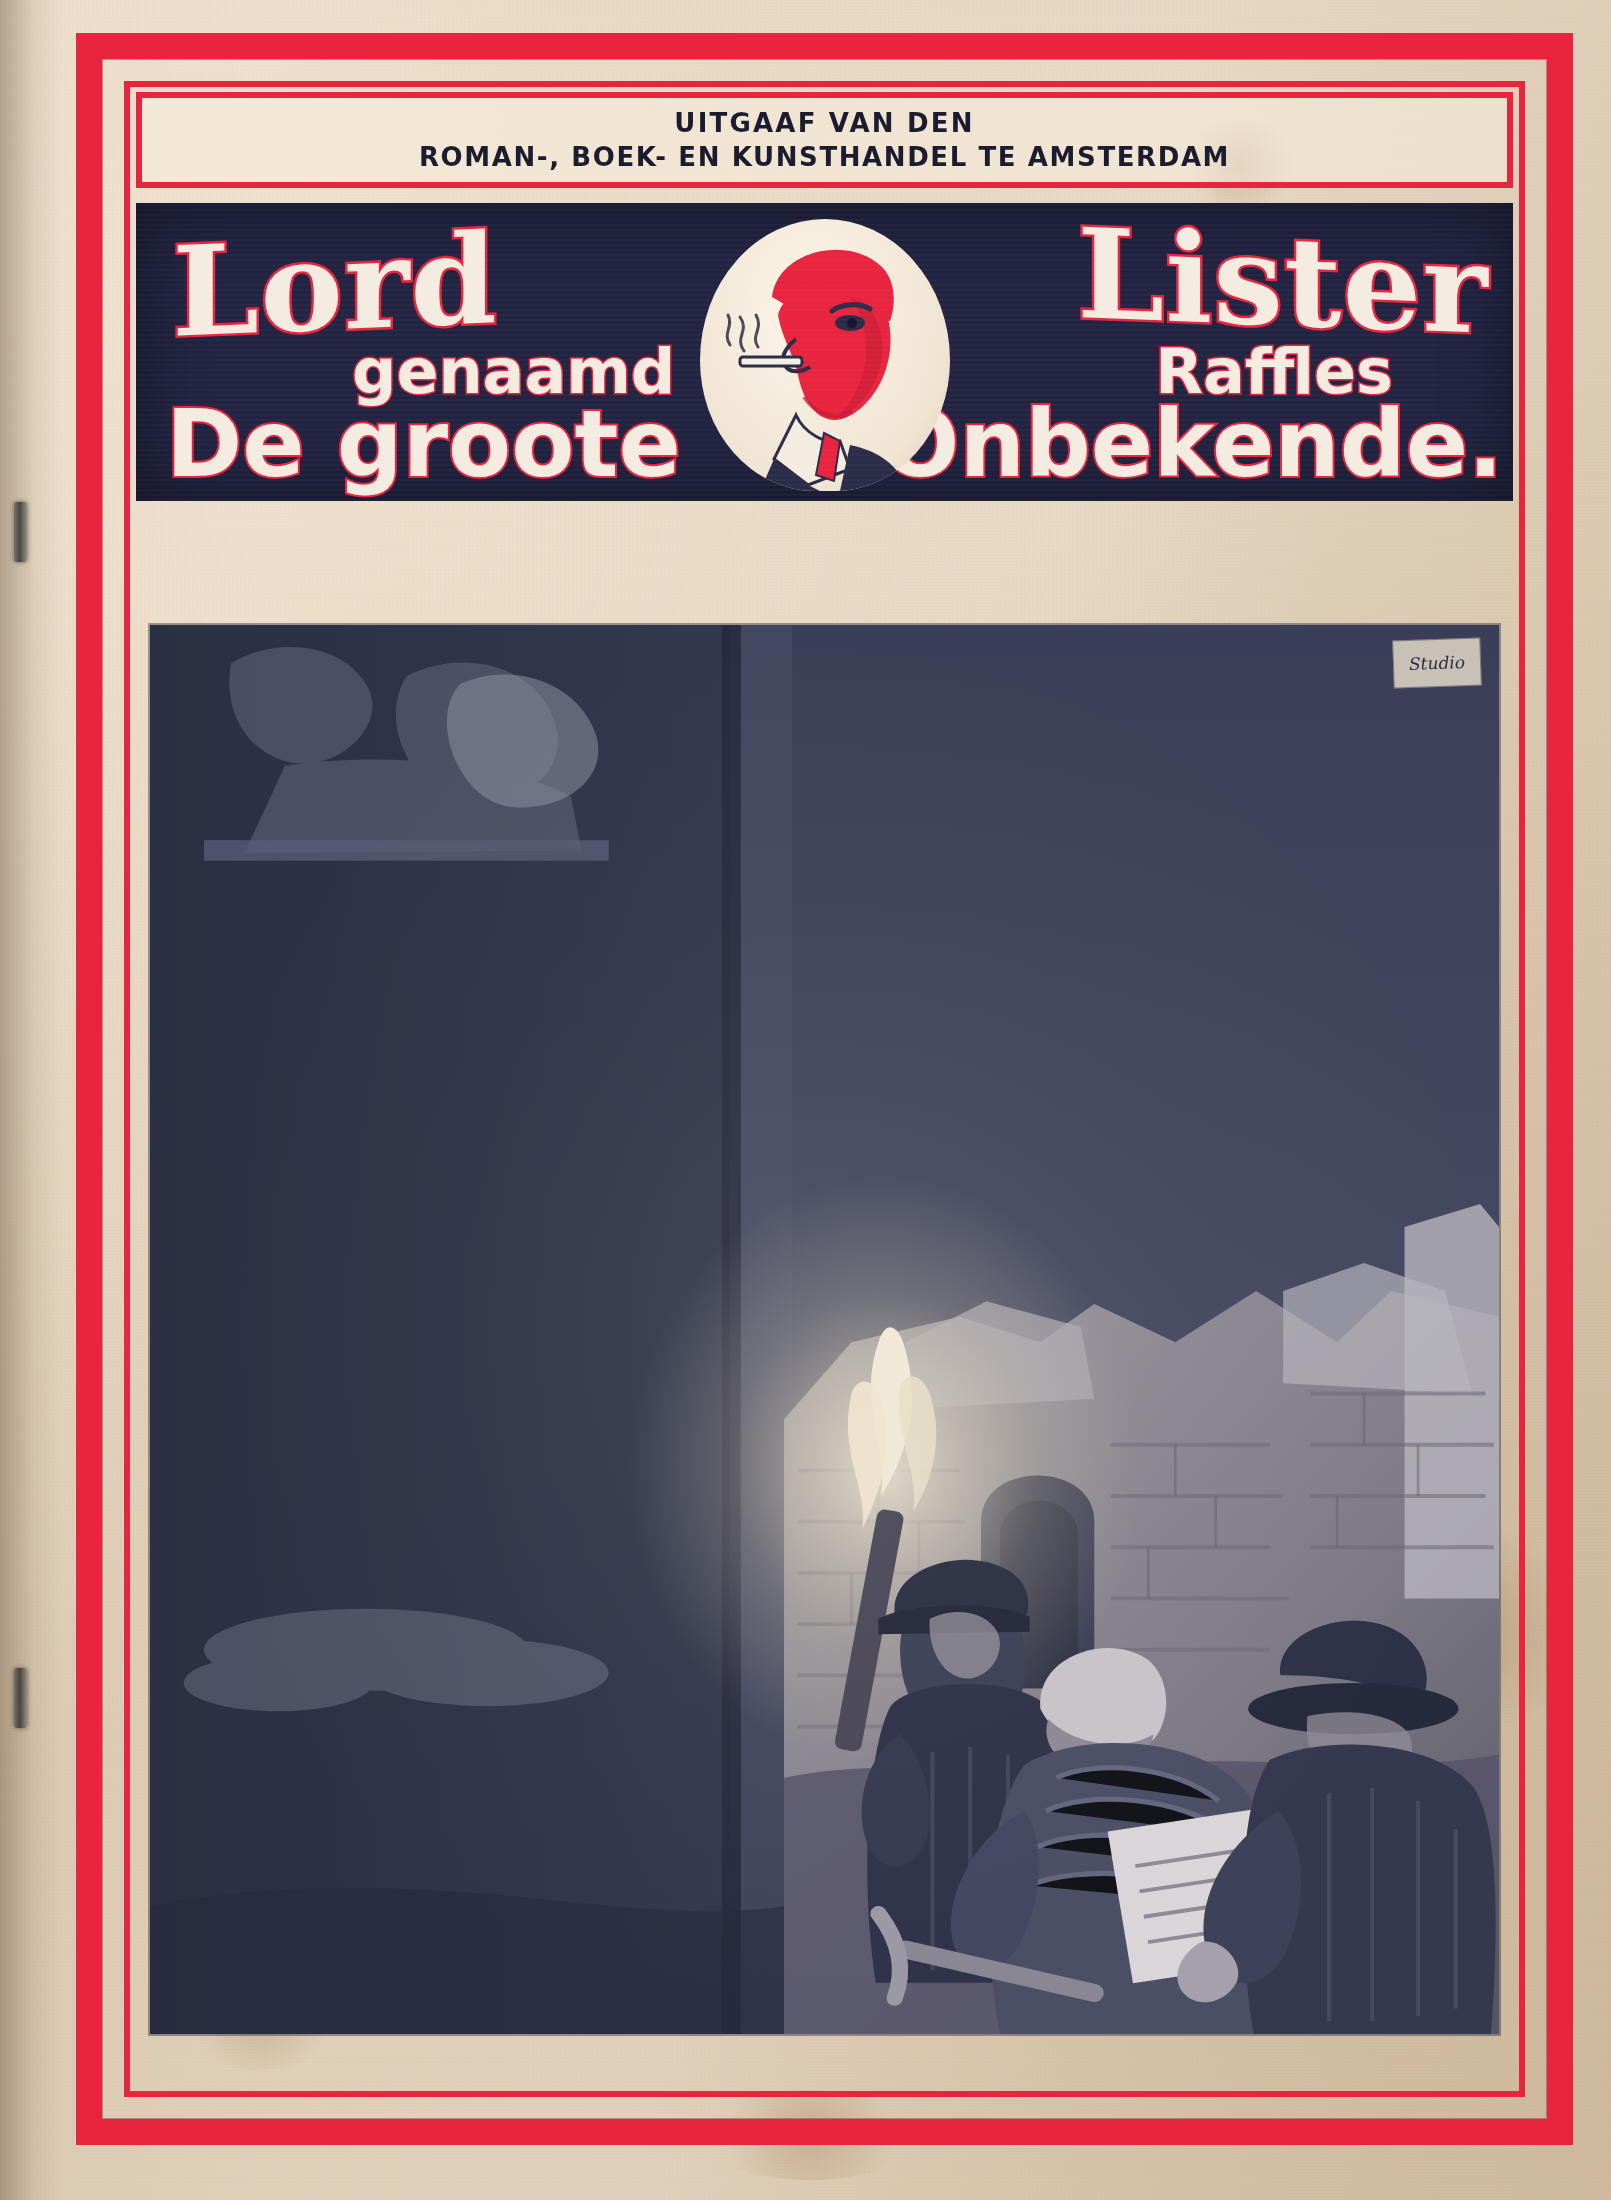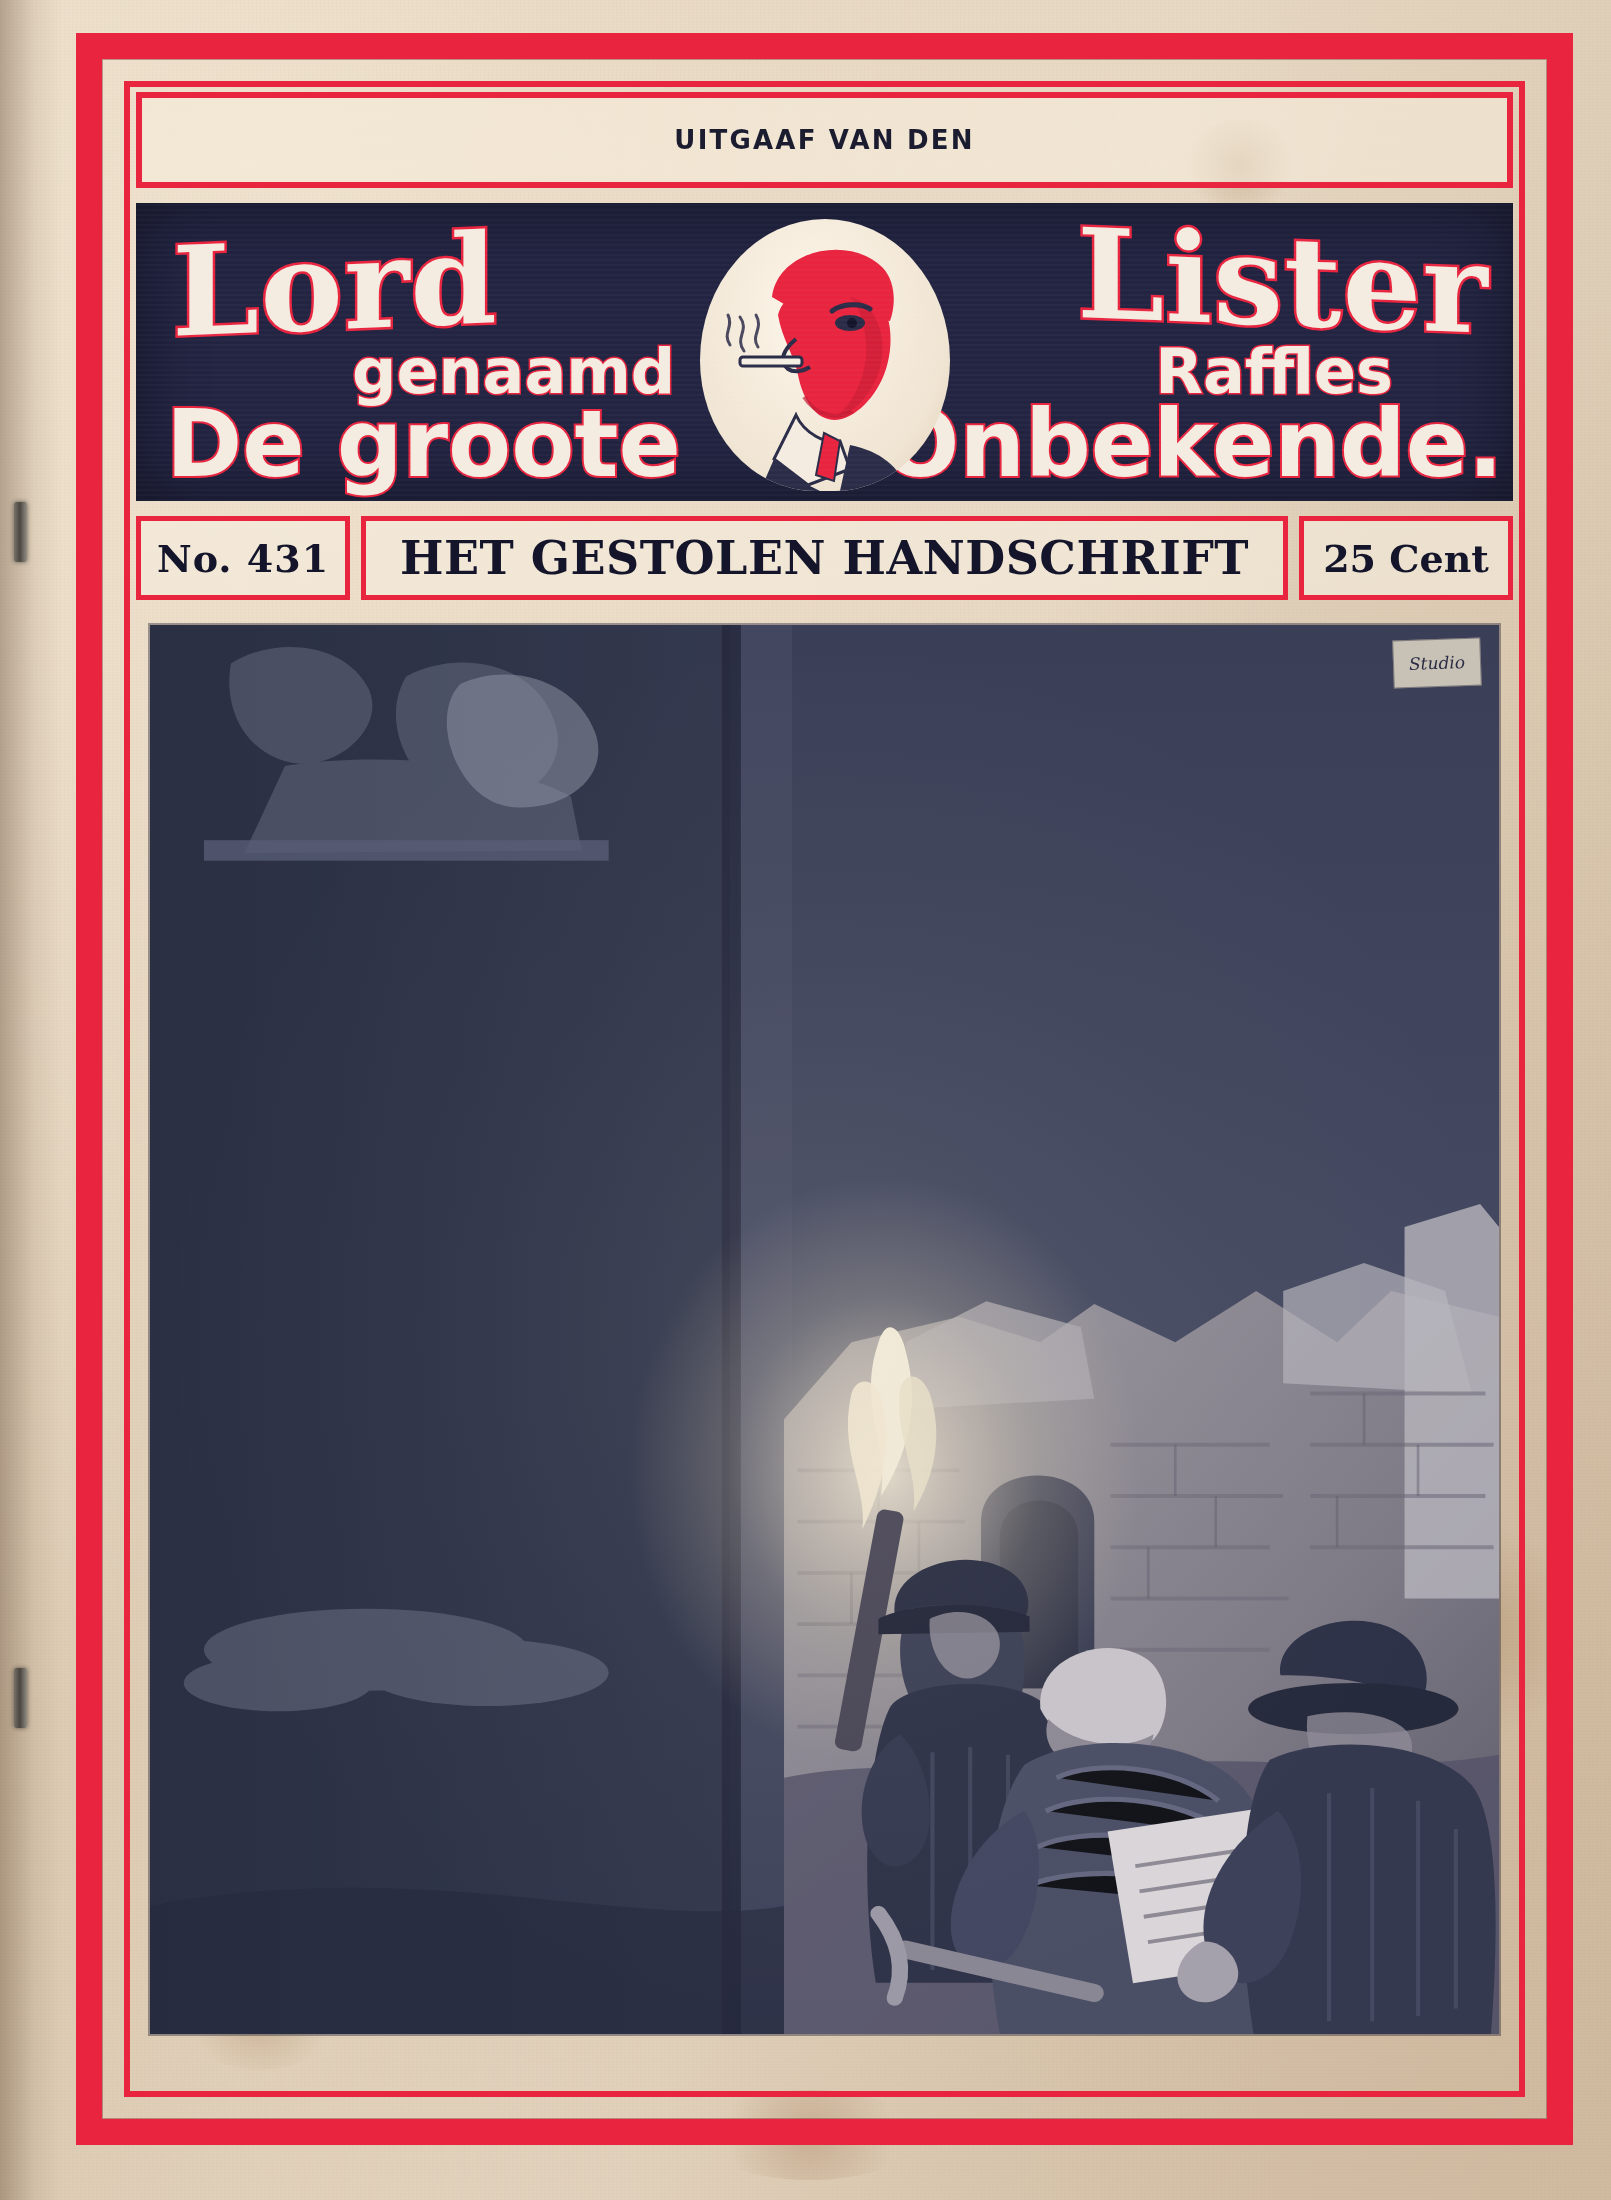--- a/index.html
+++ b/index.html
@@ -261,20 +261,21 @@
   <div class="spot" style="left:1380px;top:1500px;width:180px;height:260px;"></div>
   <div class="spot" style="left:700px;top:2090px;width:220px;height:90px;"></div>
 
   <div id="frame-outer">
     <div id="frame-inner"></div>
 
     <div id="frame-content">
 
       <div id="publisher">
         <div class="pub-line" id="pub-line1">UITGAAF VAN DEN</div>
+        <div class="pub-line" id="pub-line2">ROMAN-, BOEK- EN KUNSTHANDEL TE AMSTERDAM</div>
       </div>
 
       <div id="masthead">
 
         <div class="logo-word" id="logo-lord">Lord</div>
         <div class="logo-word" id="logo-lister">Lister</div>
         <div class="logo-word" id="logo-genaamd">genaamd</div>
         <div class="logo-word" id="logo-raffles">Raffles</div>
         <div class="logo-word" id="logo-degroote">De groote</div>
         <div class="logo-word" id="logo-onbekende">Onbekende.</div>
@@ -304,25 +305,20 @@
             <path d="M124 214 L140 222 L134 262 L116 256 Z" fill="#e8243f" stroke="#2b2c48" stroke-width="2"></path>
 
             <path d="M150 226 C180 232 200 248 208 272 L140 272 Z" fill="#2b2c48"></path>
             <path d="M74 240 L60 272 L120 272 L108 266 Z" fill="#2b2c48"></path>
 
             <path d="M104 178 C116 196 136 202 152 192" stroke="#c31c34" stroke-width="4" fill="none" opacity=".7"></path>
           </svg>
         </div>
       </div>
 
-      <div id="titlebar">
-        <div class="tb-cell" id="issue-number">No. 431</div>
-        <div class="tb-cell" id="story-title">HET GESTOLEN HANDSCHRIFT</div>
-        <div class="tb-cell" id="price">25 Cent</div>
-      </div>
 
       <div id="illustration">
         <svg viewBox="0 0 1000 1100" preserveAspectRatio="none">
           <defs>
             <linearGradient id="nightsky" x1="0" y1="0" x2="0" y2="1">
               <stop offset="0%" stop-color="#3a3f57"></stop>
               <stop offset="55%" stop-color="#464b63"></stop>
               <stop offset="100%" stop-color="#30354b"></stop>
             </linearGradient>
             <linearGradient id="wallgrad" x1="0" y1="0" x2="1" y2="1">

